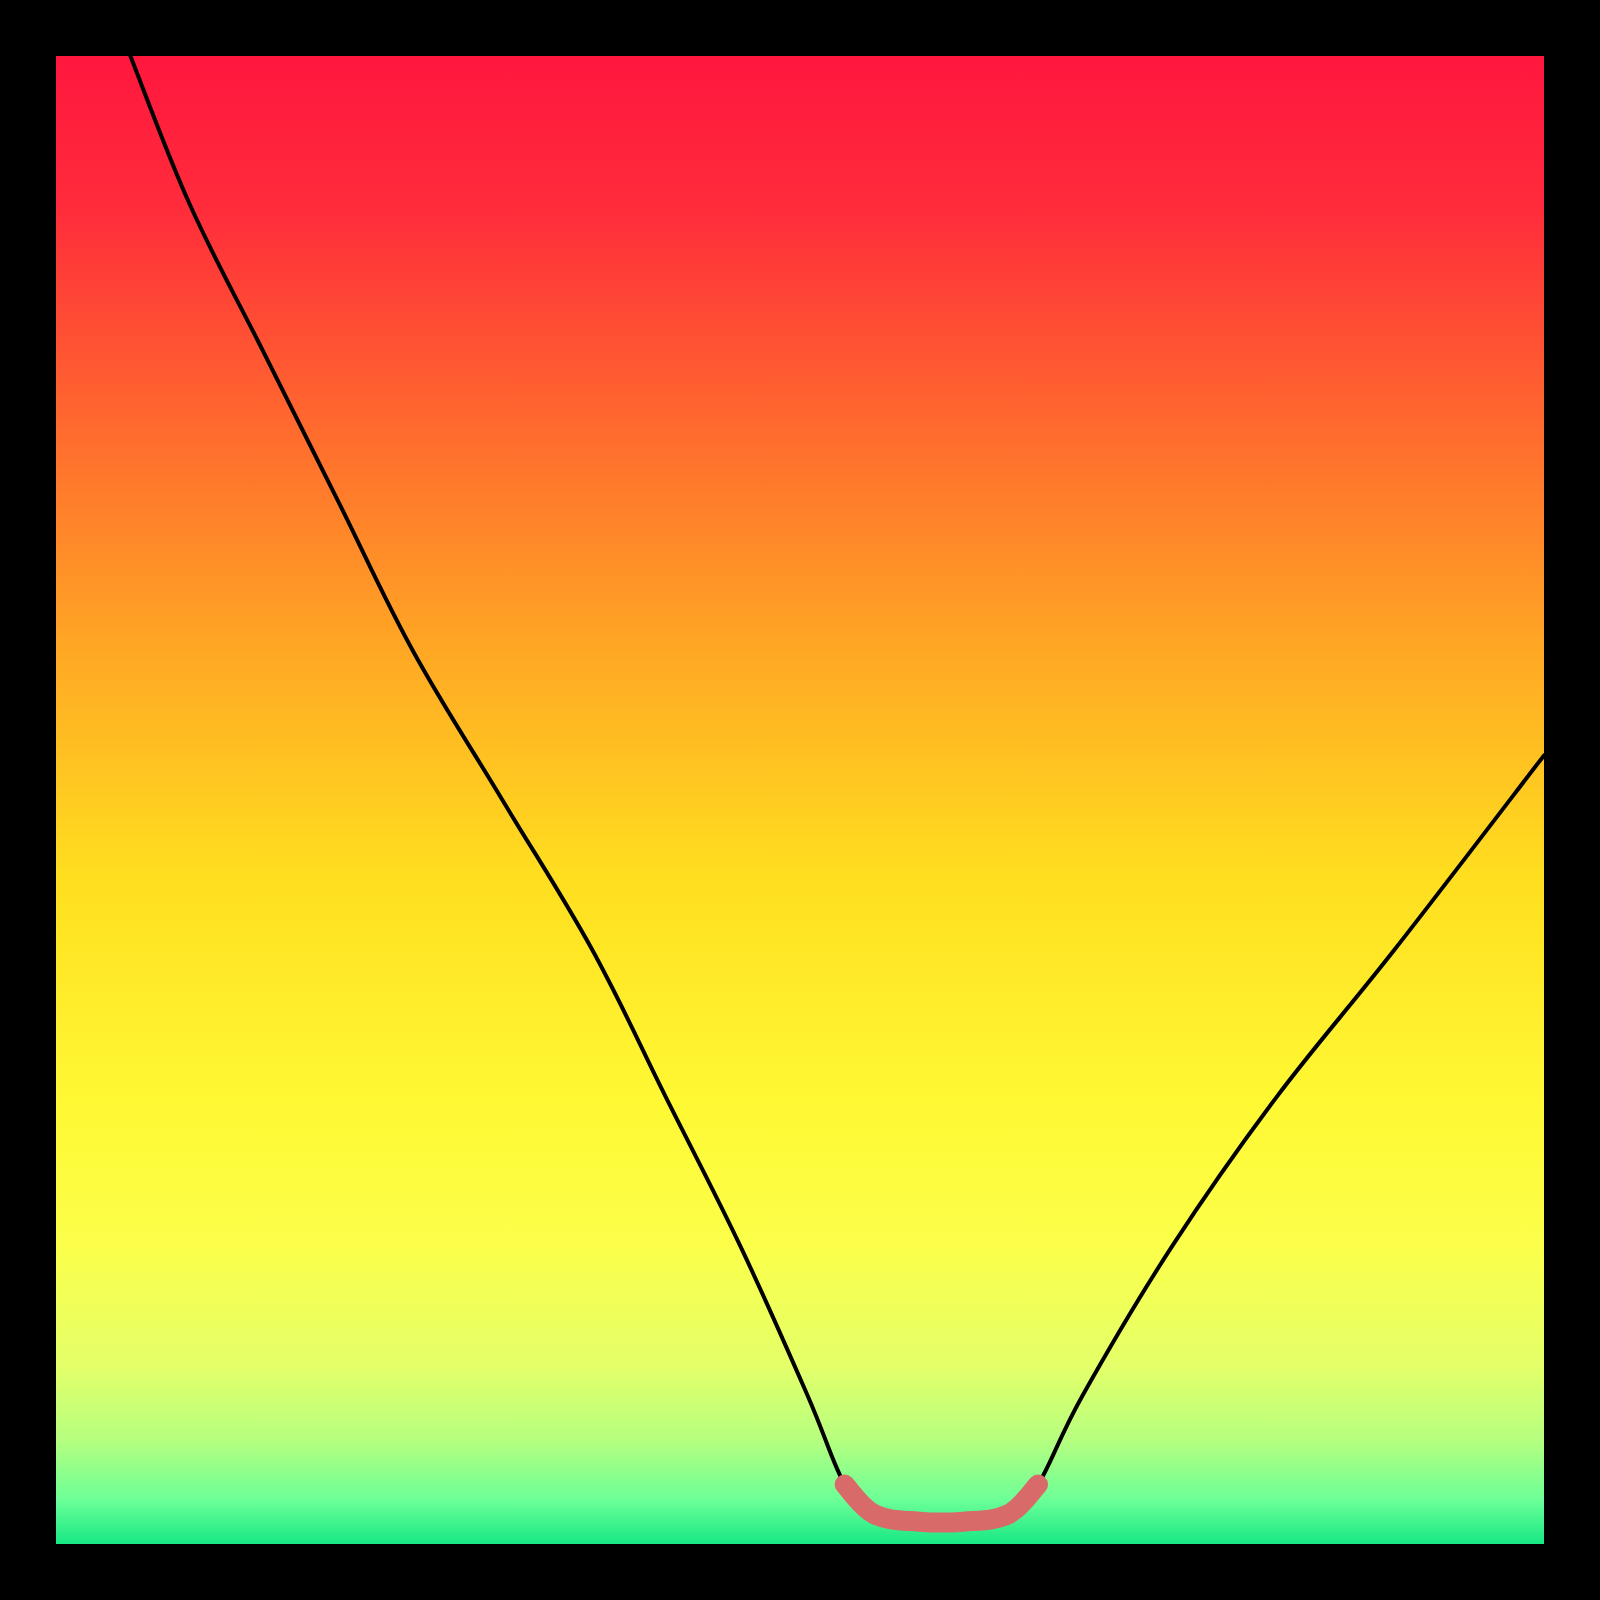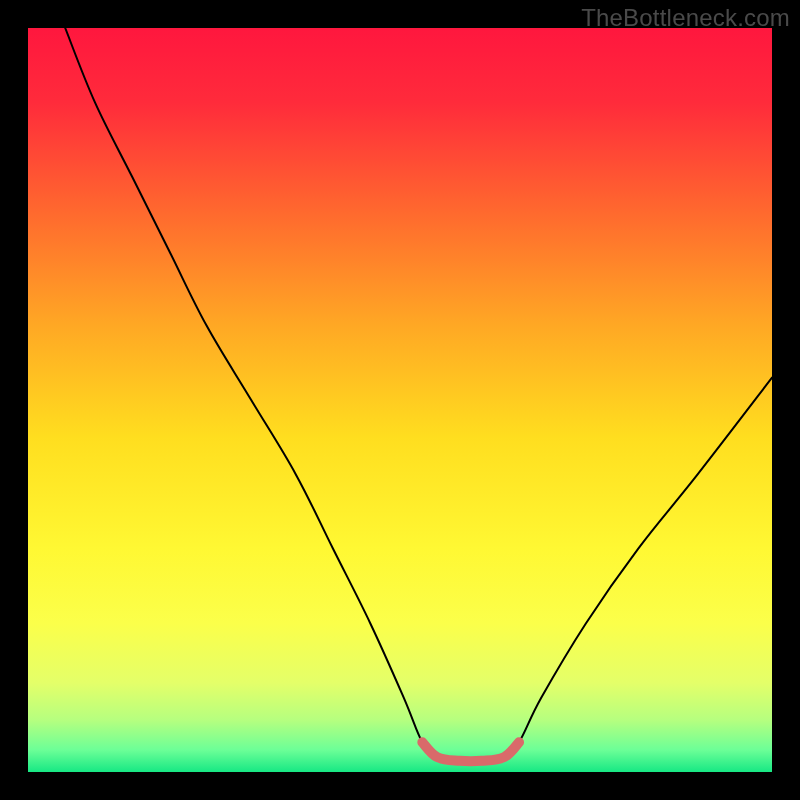--- a/index.html
+++ b/index.html
@@ -37,21 +37,20 @@
   }
   svg {
     display: block;
   }
 </style>
 </head>
 <body>
 
 <div class="frame">
 
-  <div class="watermark">TheBottleneck.com</div>
 
   <div class="plot-area">
     <svg id="chart-svg" width="744" height="744" viewBox="0 0 744 744" preserveAspectRatio="none">
       <defs>
         <linearGradient id="bg-grad" x1="0" y1="0" x2="0" y2="1">
             <stop offset="0%" stop-color="#ff173e"></stop>
             <stop offset="10%" stop-color="#ff2b3b"></stop>
             <stop offset="25%" stop-color="#ff6a2e"></stop>
             <stop offset="40%" stop-color="#ffa824"></stop>
             <stop offset="55.00000000000001%" stop-color="#ffde1f"></stop>

